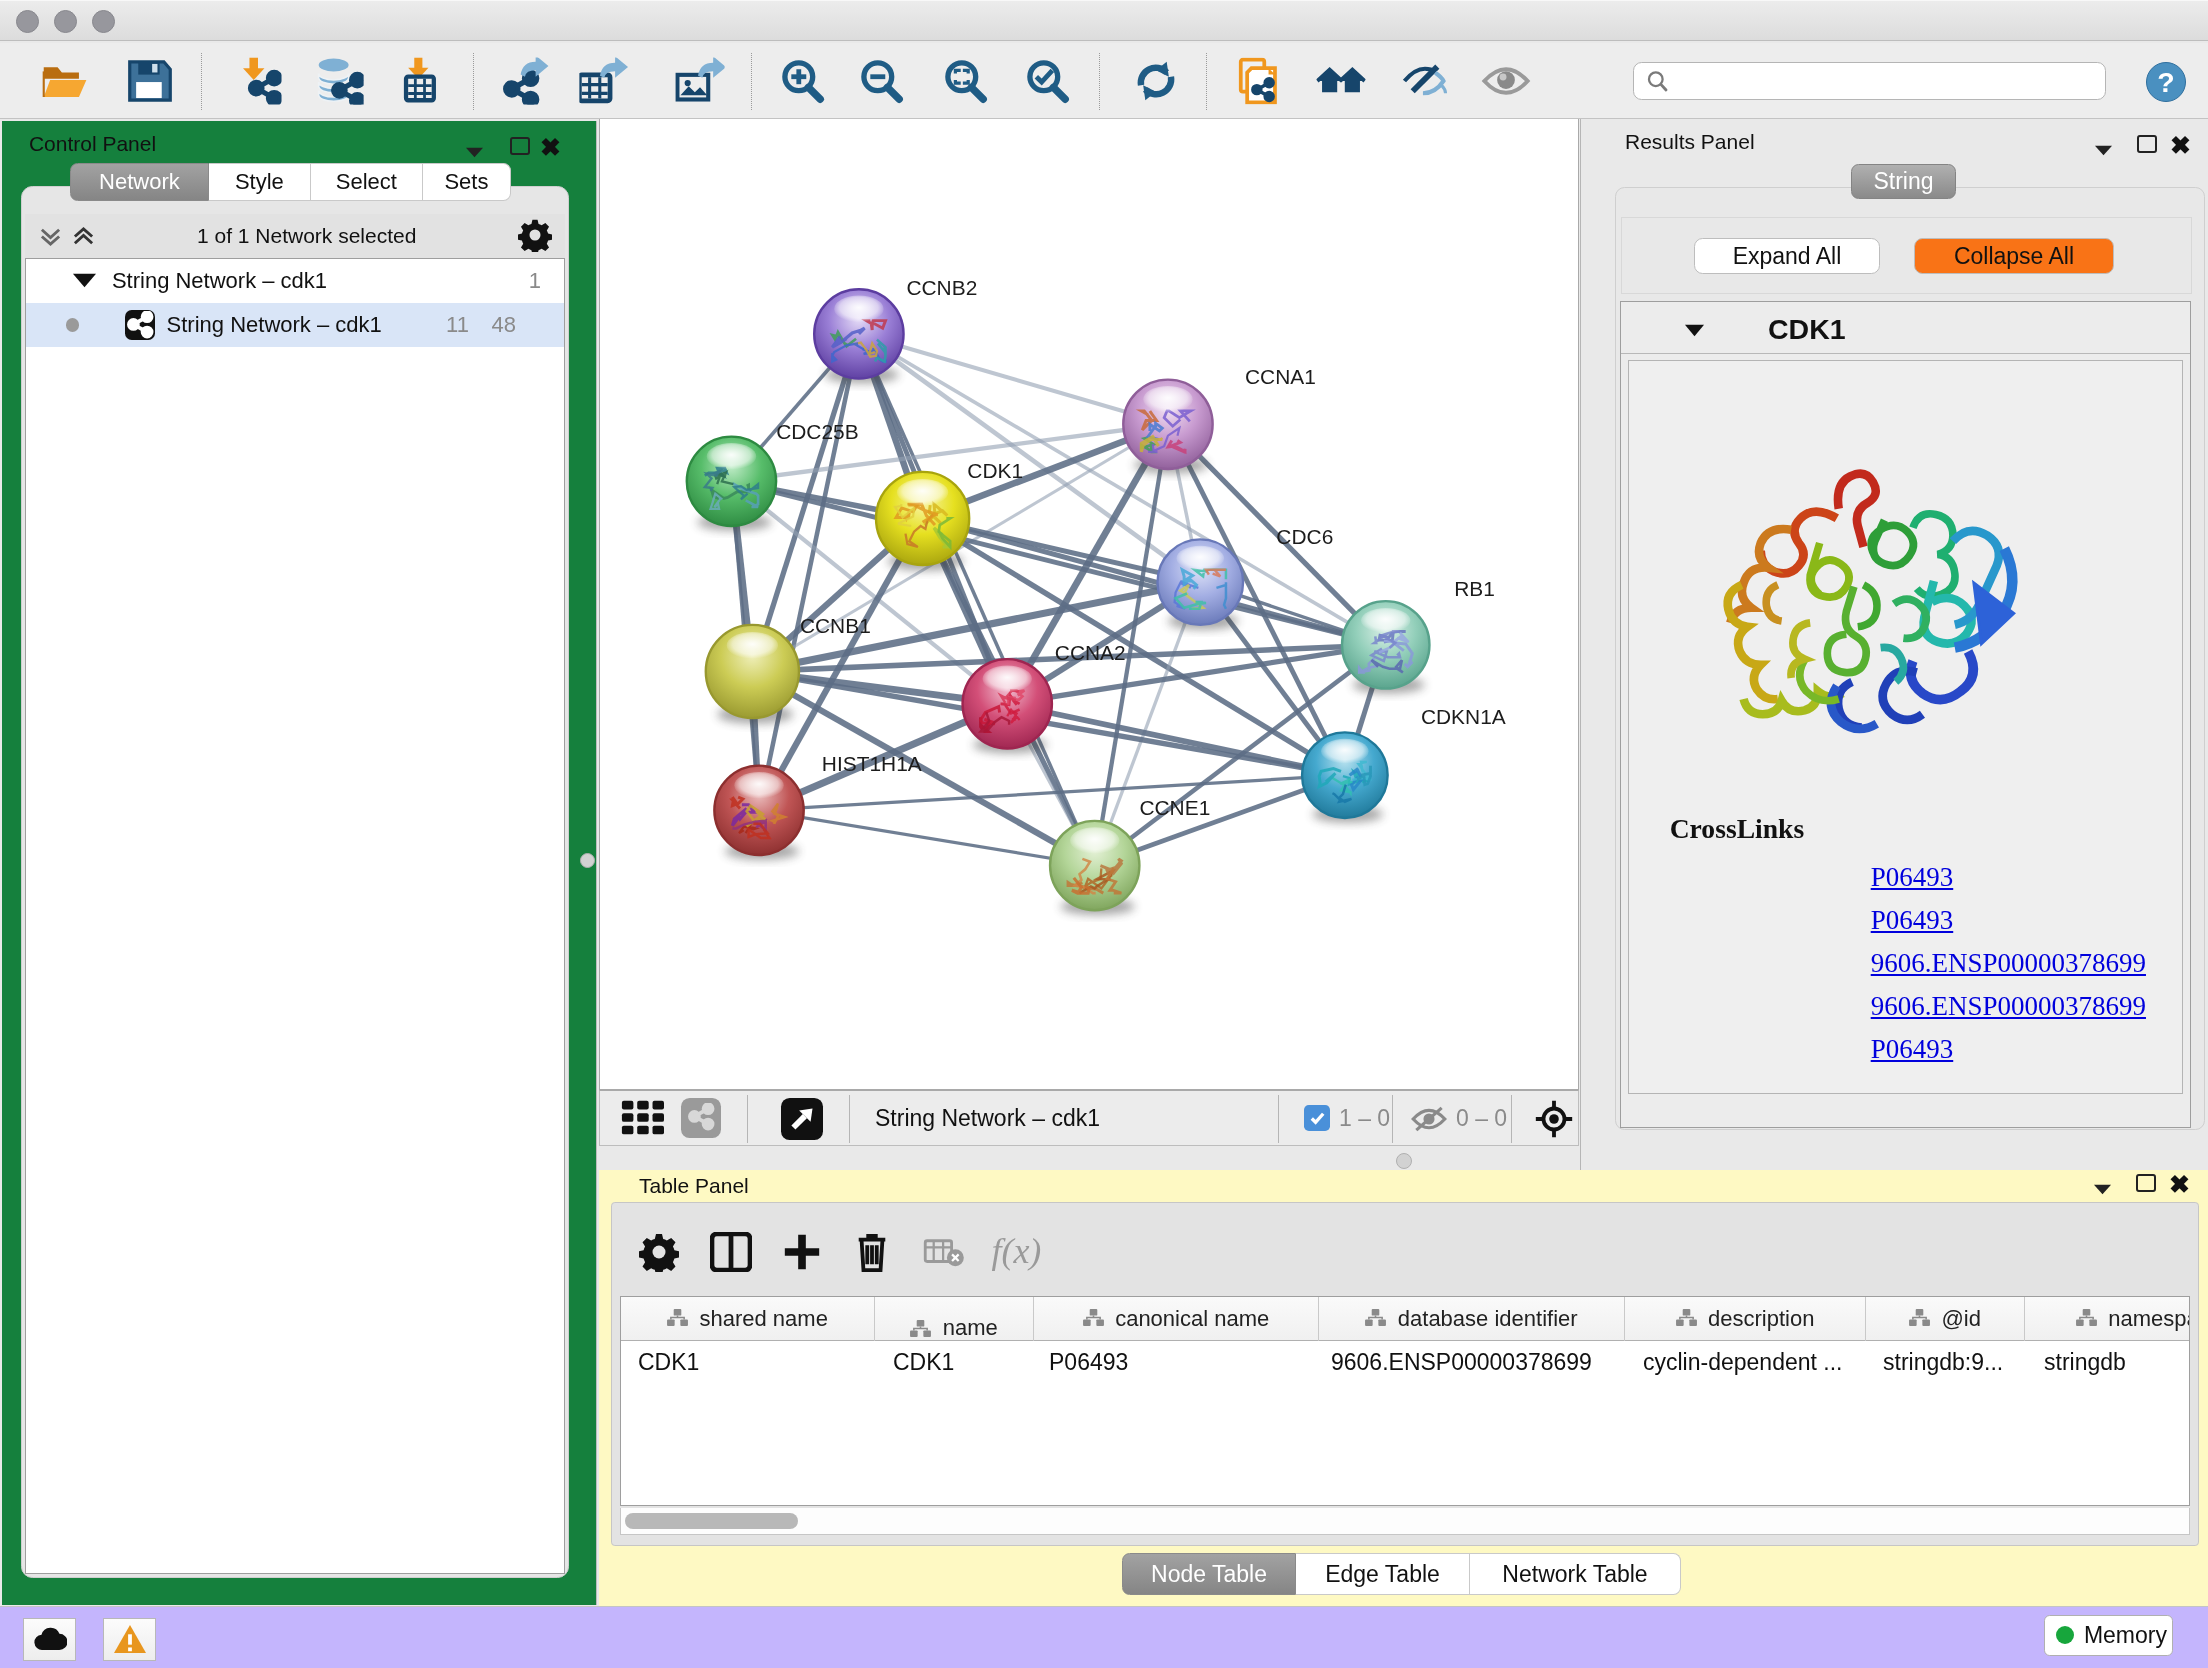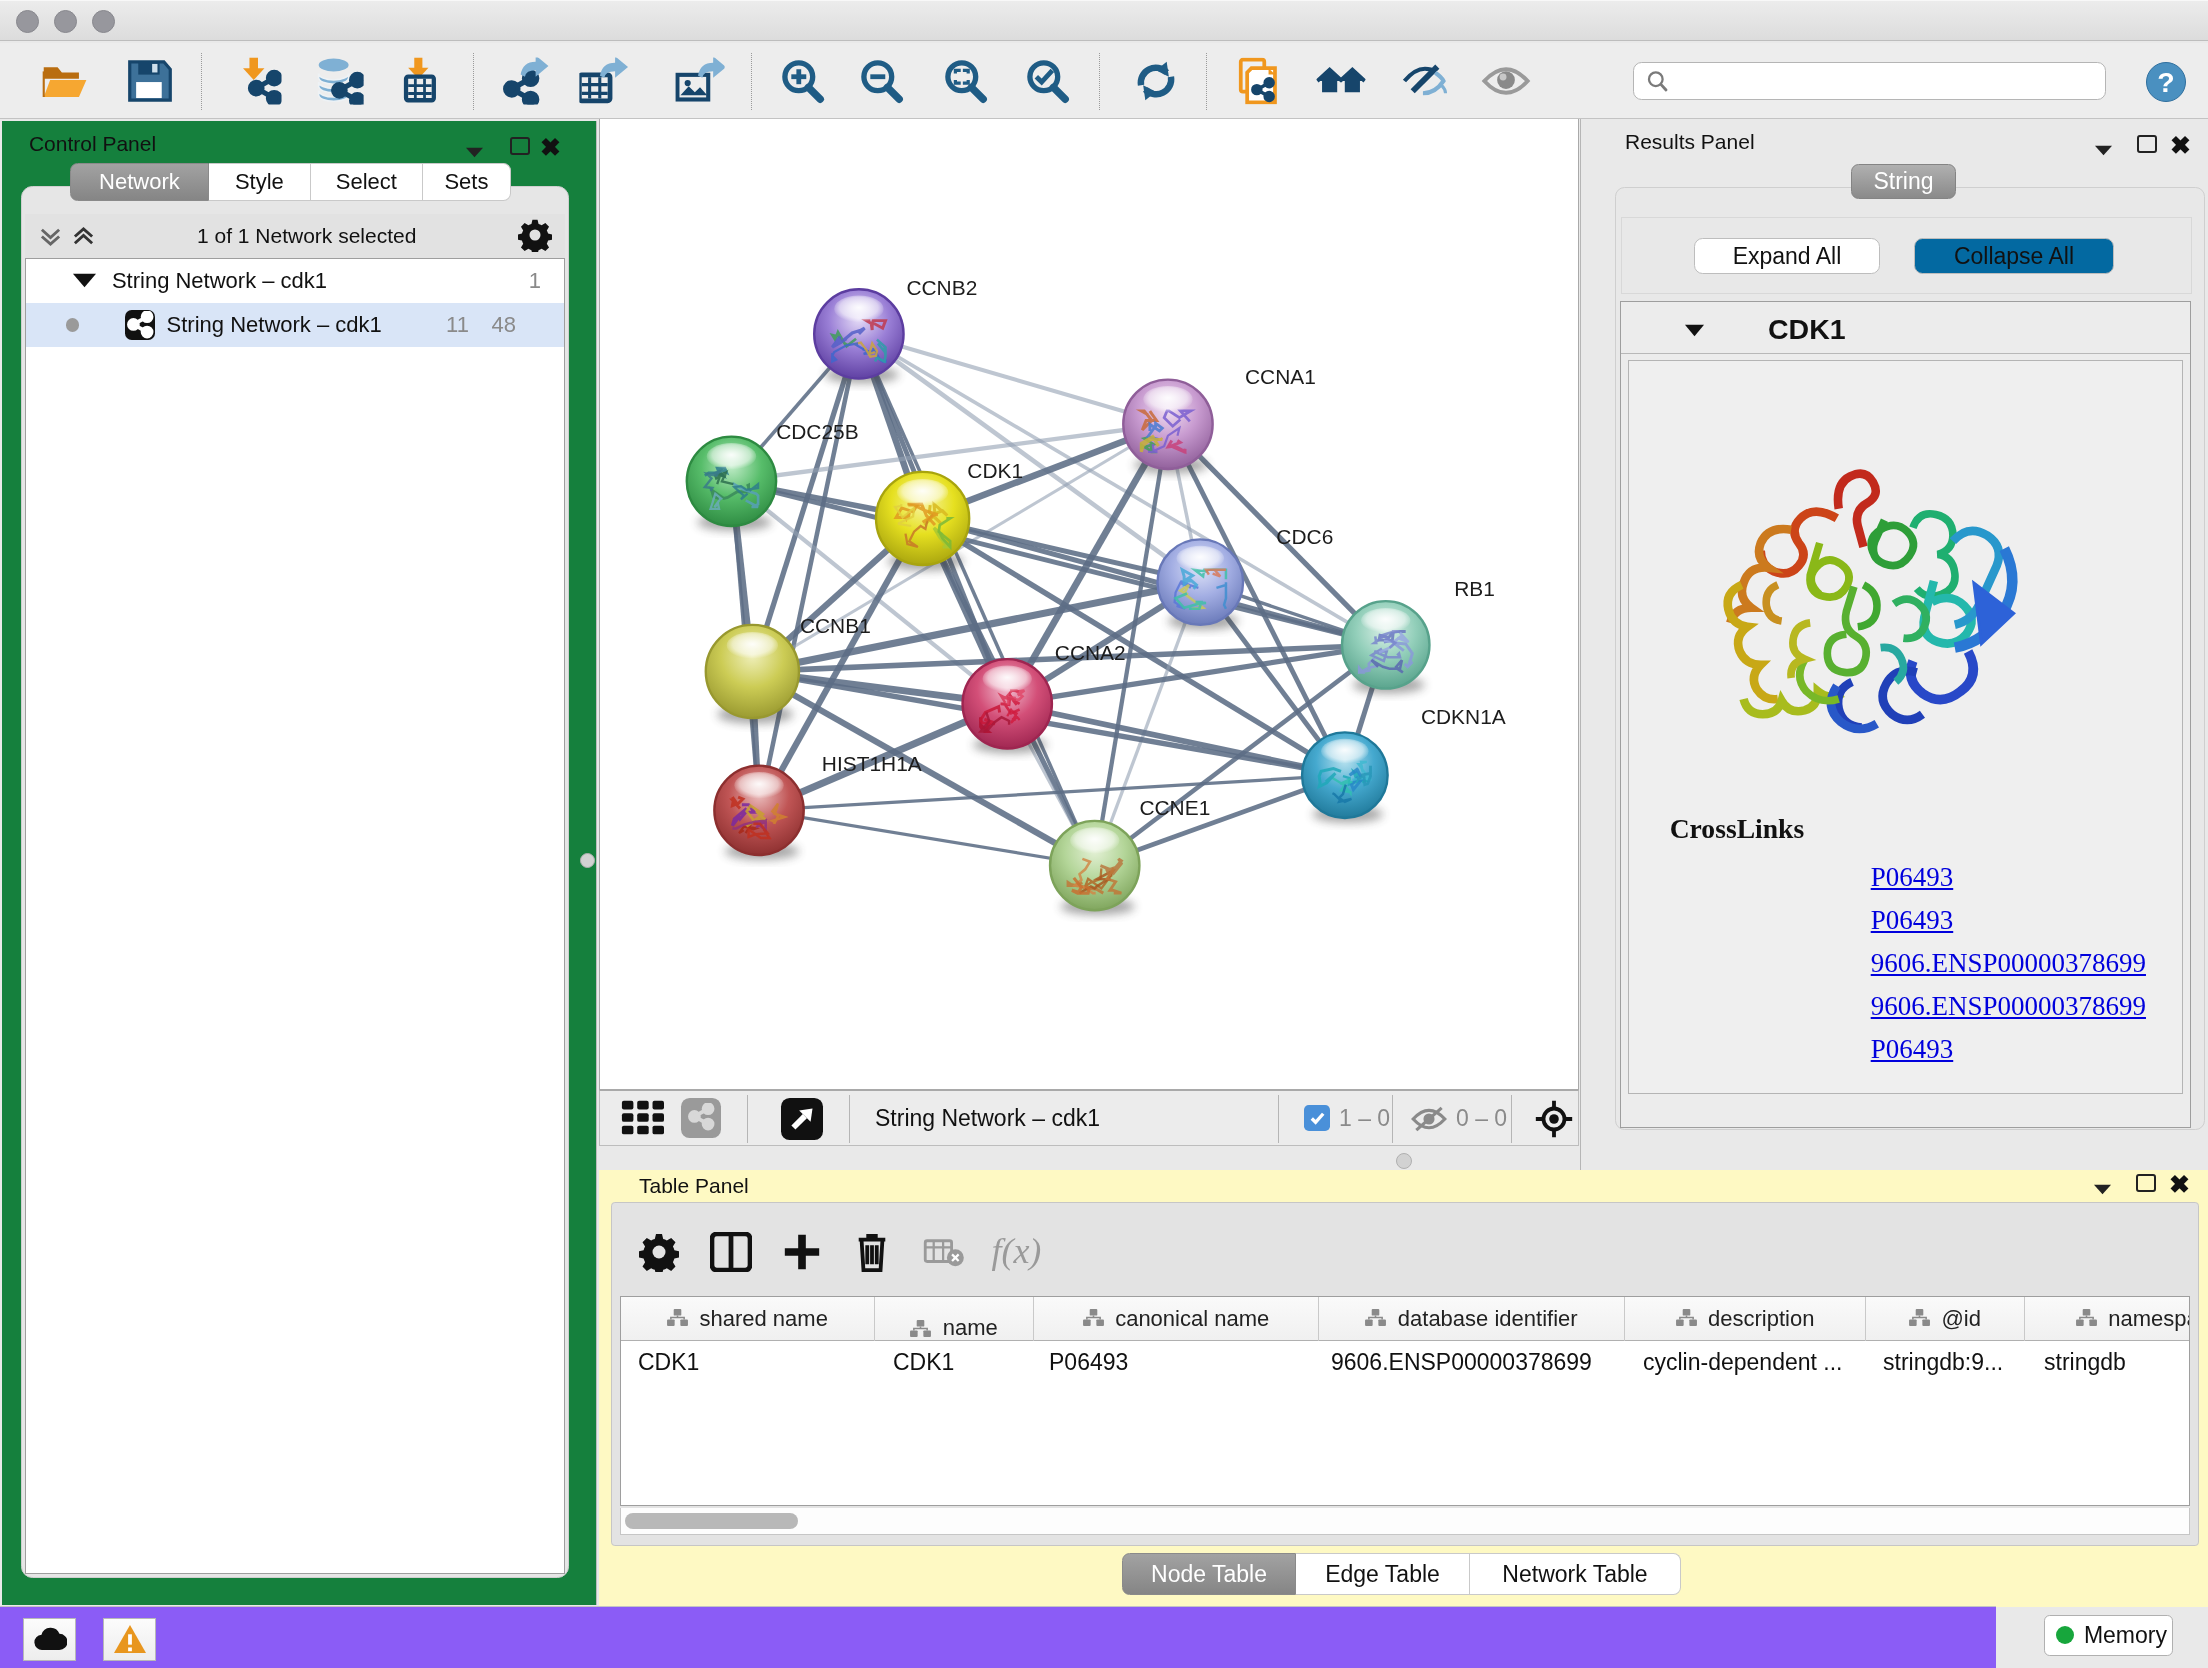--- a/index.html
+++ b/index.html
@@ -567,21 +567,21 @@
 <div class="abs pt" style="left:44px;top:11.4px;font-size:21px">Results Panel</div>
 <div style="position:absolute;left:513px;top:21px"><svg width="19" height="19" viewBox="0 0 20 20">
         <polygon points="1,6 19,6 10,16" fill="#222"></polygon>
       </svg></div>
     <div style="position:absolute;left:556px;top:16px;width:20px;height:18px;border:2.9px solid #222;border-radius:2.9px"></div>
     <div style="position:absolute;left:589px;top:12.4px;font:bold 25px 'Liberation Sans',sans-serif;color:#111">✖</div>
 <div class="abs" style="left:270px;top:45px;width:105px;height:35px;z-index:3;background:linear-gradient(#b0b0b0,#8a8a8a);border:1px solid #848484;border-radius:7.6px;color:#fff;font-size:23px;text-align:center;line-height:33px">String</div>
 <div class="abs" style="left:34px;top:68px;width:590px;height:943px;background:#e8e8e8;border:1px solid #cfcfcf;border-radius:9.5px"></div>
 <div class="abs" style="left:40px;top:98px;width:571px;height:77px;border:1.9px groove #d8d8d8"></div>
 <div class="abs" style="left:113px;top:119px;width:186px;height:36px;background:#fff;border:1px solid #bdbdbd;border-radius:8.6px;font-size:23px;color:#111;text-align:center;line-height:34px">Expand All</div>
-<div class="abs" style="left:333px;top:119px;width:200px;height:36px;background:#0369a1;border:1px solid #bdbdbd;border-radius:8.6px;font-size:23px;color:#111;text-align:center;line-height:34px">Collapse All</div>
+<div class="abs" style="left:333px;top:119px;width:200px;height:36px;background:#f97316;border:1px solid #bdbdbd;border-radius:8.6px;font-size:23px;color:#111;text-align:center;line-height:34px">Collapse All</div>
 <div class="abs" style="left:39px;top:182px;width:571px;height:827px;border:1.9px solid #9e9e9e;background:#ececec">
 <div style="height:52px;border-bottom:1px solid #b8b8b8;position:relative">
 <div style="position:absolute;left:63px;top:17px"><svg width="21" height="21" viewBox="0 0 22 22">
             <polygon points="1,6 21,6 11,18" fill="#111"></polygon>
           </svg></div>
 <div style="position:absolute;left:147px;top:10.5px;font-size:28.5px;font-weight:bold;color:#111">CDK1</div>
 </div>
 <div style="position:absolute;left:6.7px;top:58px;right:6.7px;bottom:33px;background:#efefef;border:1px solid #b4b4b4">
 <div style="position:absolute;left:48px;top:100px"><svg width="352" height="300" viewBox="0 0 370 315" fill="none">
 <path d="M170 50 q-4 -26 12 -34 q16 -8 24 6 q8 14 -6 22 q-14 8 -10 24 l6 22" stroke="#c22a1c" stroke-width="9"></path>
@@ -741,21 +741,21 @@
 </div>
 <div class="abs" style="left:21px;top:338px;width:1570px;height:27px;background:#fdfdfd;border:1px solid #c6c6c6;border-top:none">
 <div style="position:absolute;left:3.8px;top:4.8px;width:173px;height:16px;background:#b8b8b8;border-radius:8.6px"></div>
 </div>
 <div class="abs" style="left:523px;top:383px;height:42px;display:flex">
 <div style="width:174px;background:linear-gradient(#a2a2a2,#858585);border:1px solid #8a8a8a;border-radius:7.6px 0 0 7.6px;color:#fff;font-size:23px;text-align:center;line-height:40px">Node Table</div>
 <div style="width:174px;background:#fff;border:1px solid #c9c9c9;border-left:none;color:#111;font-size:23px;text-align:center;line-height:40px">Edge Table</div>
 <div style="width:211px;background:#fff;border:1px solid #c9c9c9;border-left:none;border-radius:0 7.6px 7.6px 0;color:#111;font-size:23px;text-align:center;line-height:40px">Network Table</div>
 </div>
 </div>
-<div class="abs" style="left:0;top:1606px;width:1996px;height:62px;background:#8b5cf6;border-top:1.9px solid #c4c4c4">
+<div class="abs" style="left:0;top:1606px;width:2208px;height:62px;background:#c4b5fd;border-top:1.9px solid #c4c4c4">
 <div class="abs" style="left:23px;top:10.5px;width:53px;height:43px;background:linear-gradient(#fcfcfc,#ededed);border:1px solid #b8b8b8;display:flex;align-items:center;justify-content:center">
 <svg width="34" height="25" viewBox="0 0 36 26">
         <path d="M10 24 a8 8 0 0 1 -1 -16 a10 10 0 0 1 19 -1 a7 7 0 0 1 0 17 z" fill="#111"></path>
       </svg>
     </div>
 <div class="abs" style="left:103px;top:10.5px;width:53px;height:43px;background:linear-gradient(#fcfcfc,#ededed);border:1px solid #b8b8b8;display:flex;align-items:center;justify-content:center">
 <svg width="36" height="32" viewBox="0 0 38 34">
         <path d="M19 2 L36 32 H2 Z" fill="#e8961e"></path>
         <rect x="17" y="12" width="4" height="11" fill="#fff"></rect>
         <rect x="17" y="26" width="4" height="4" fill="#fff"></rect>

